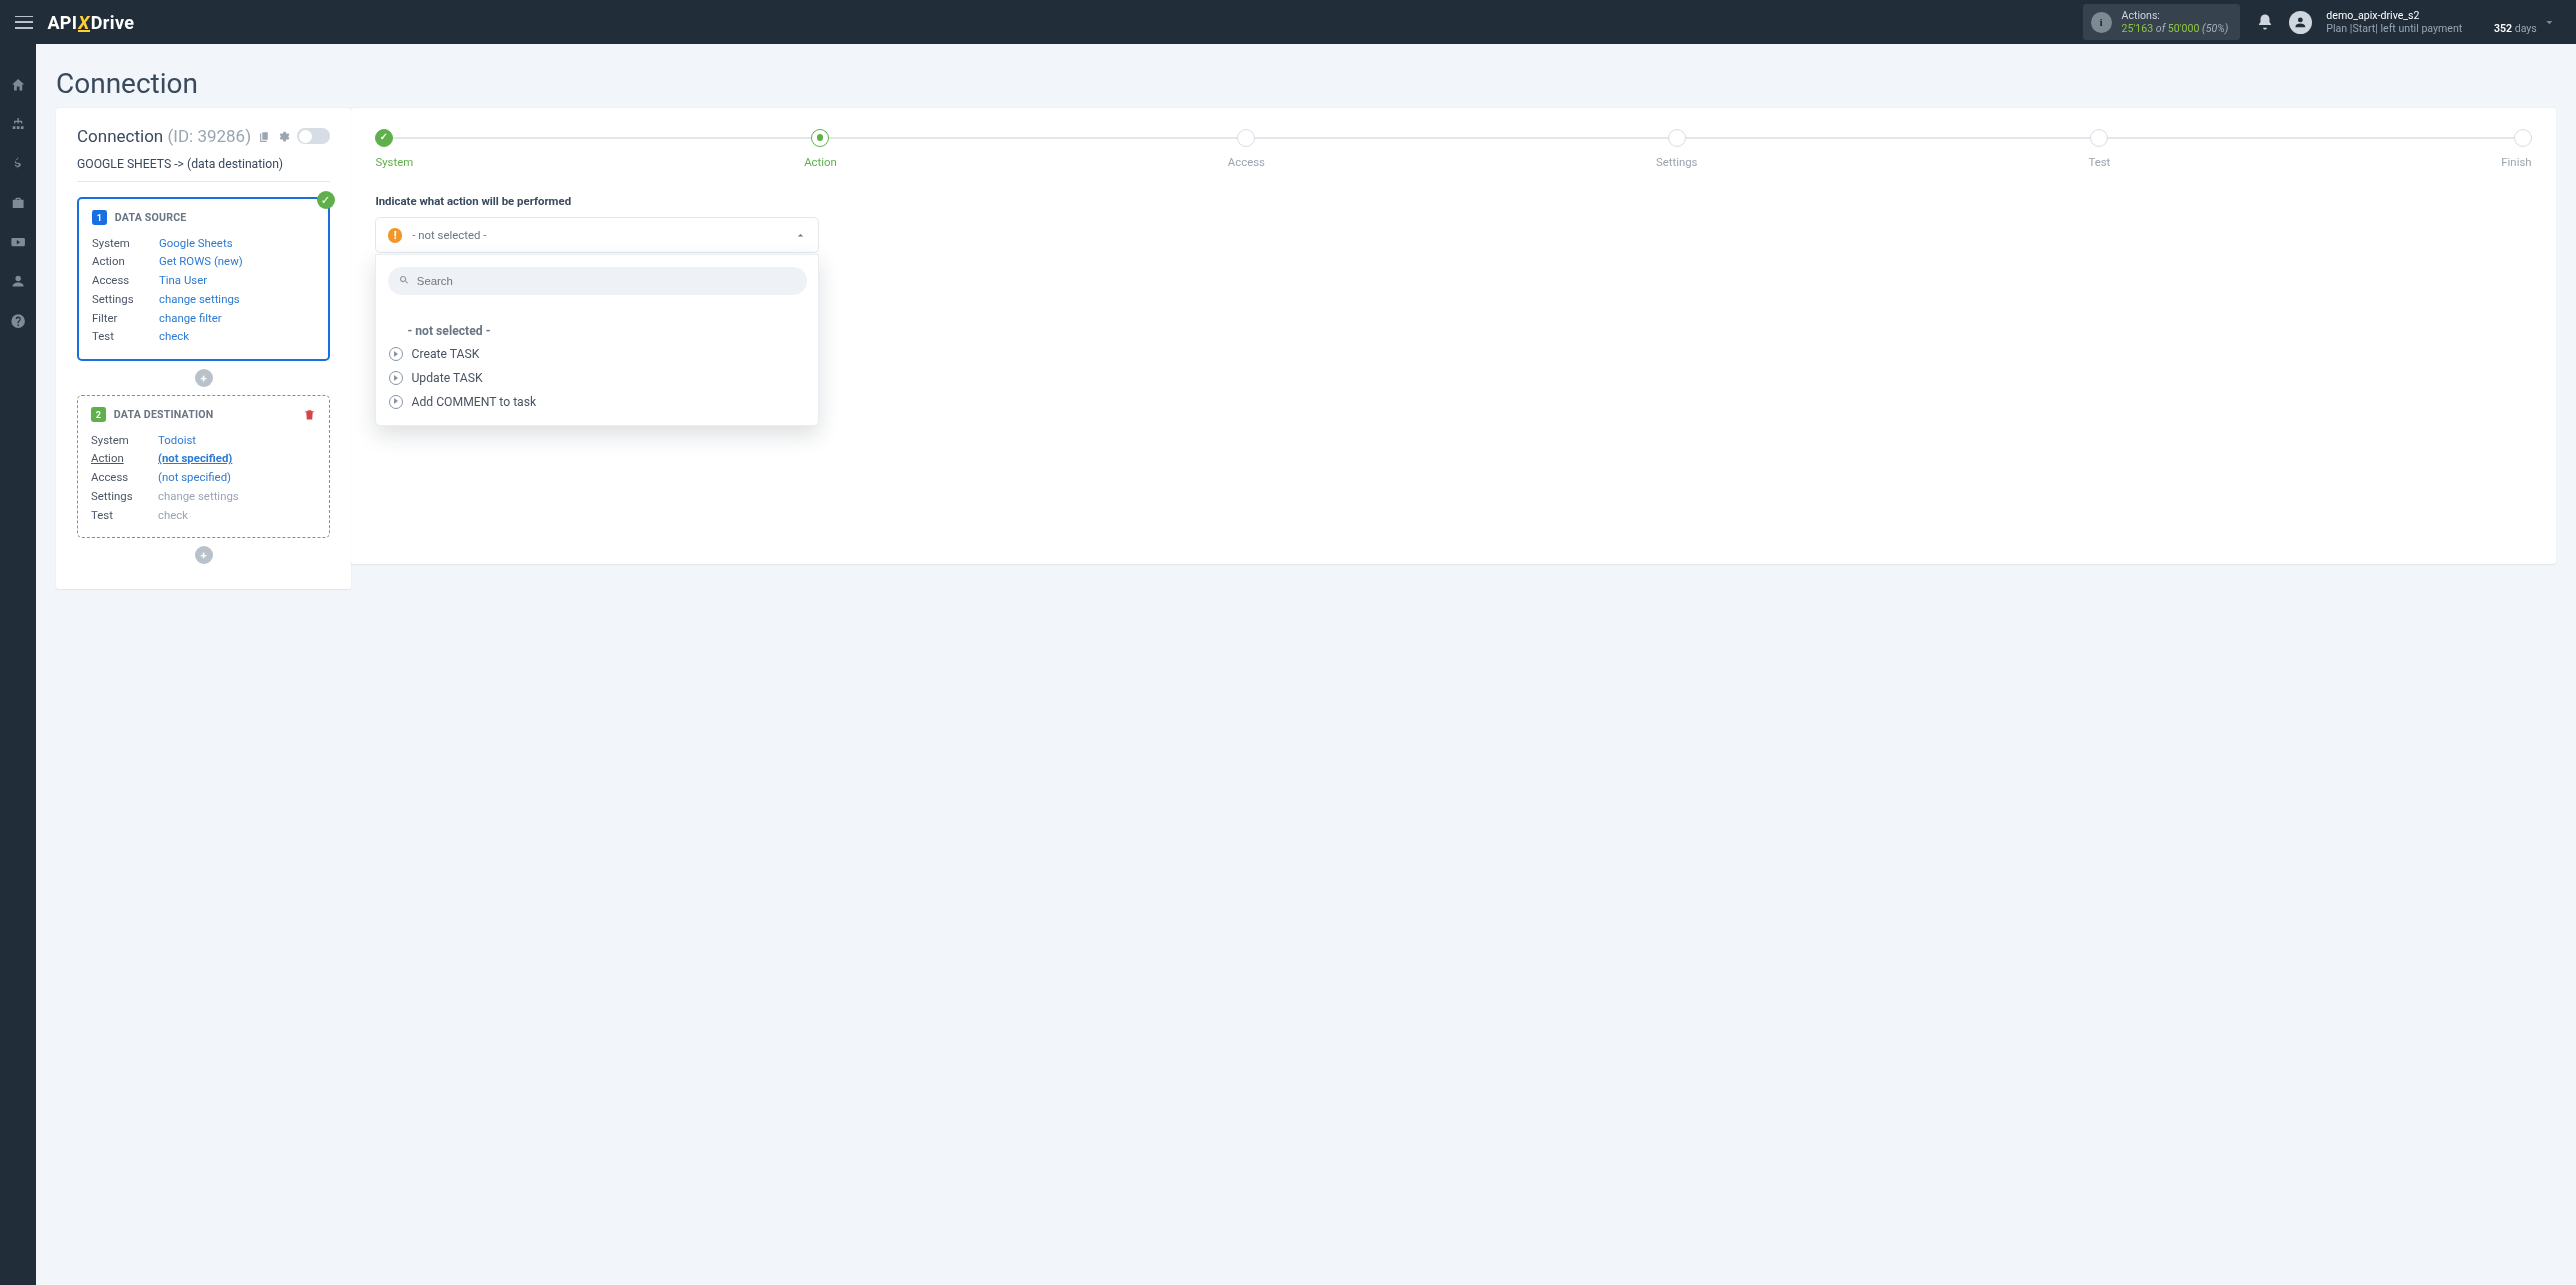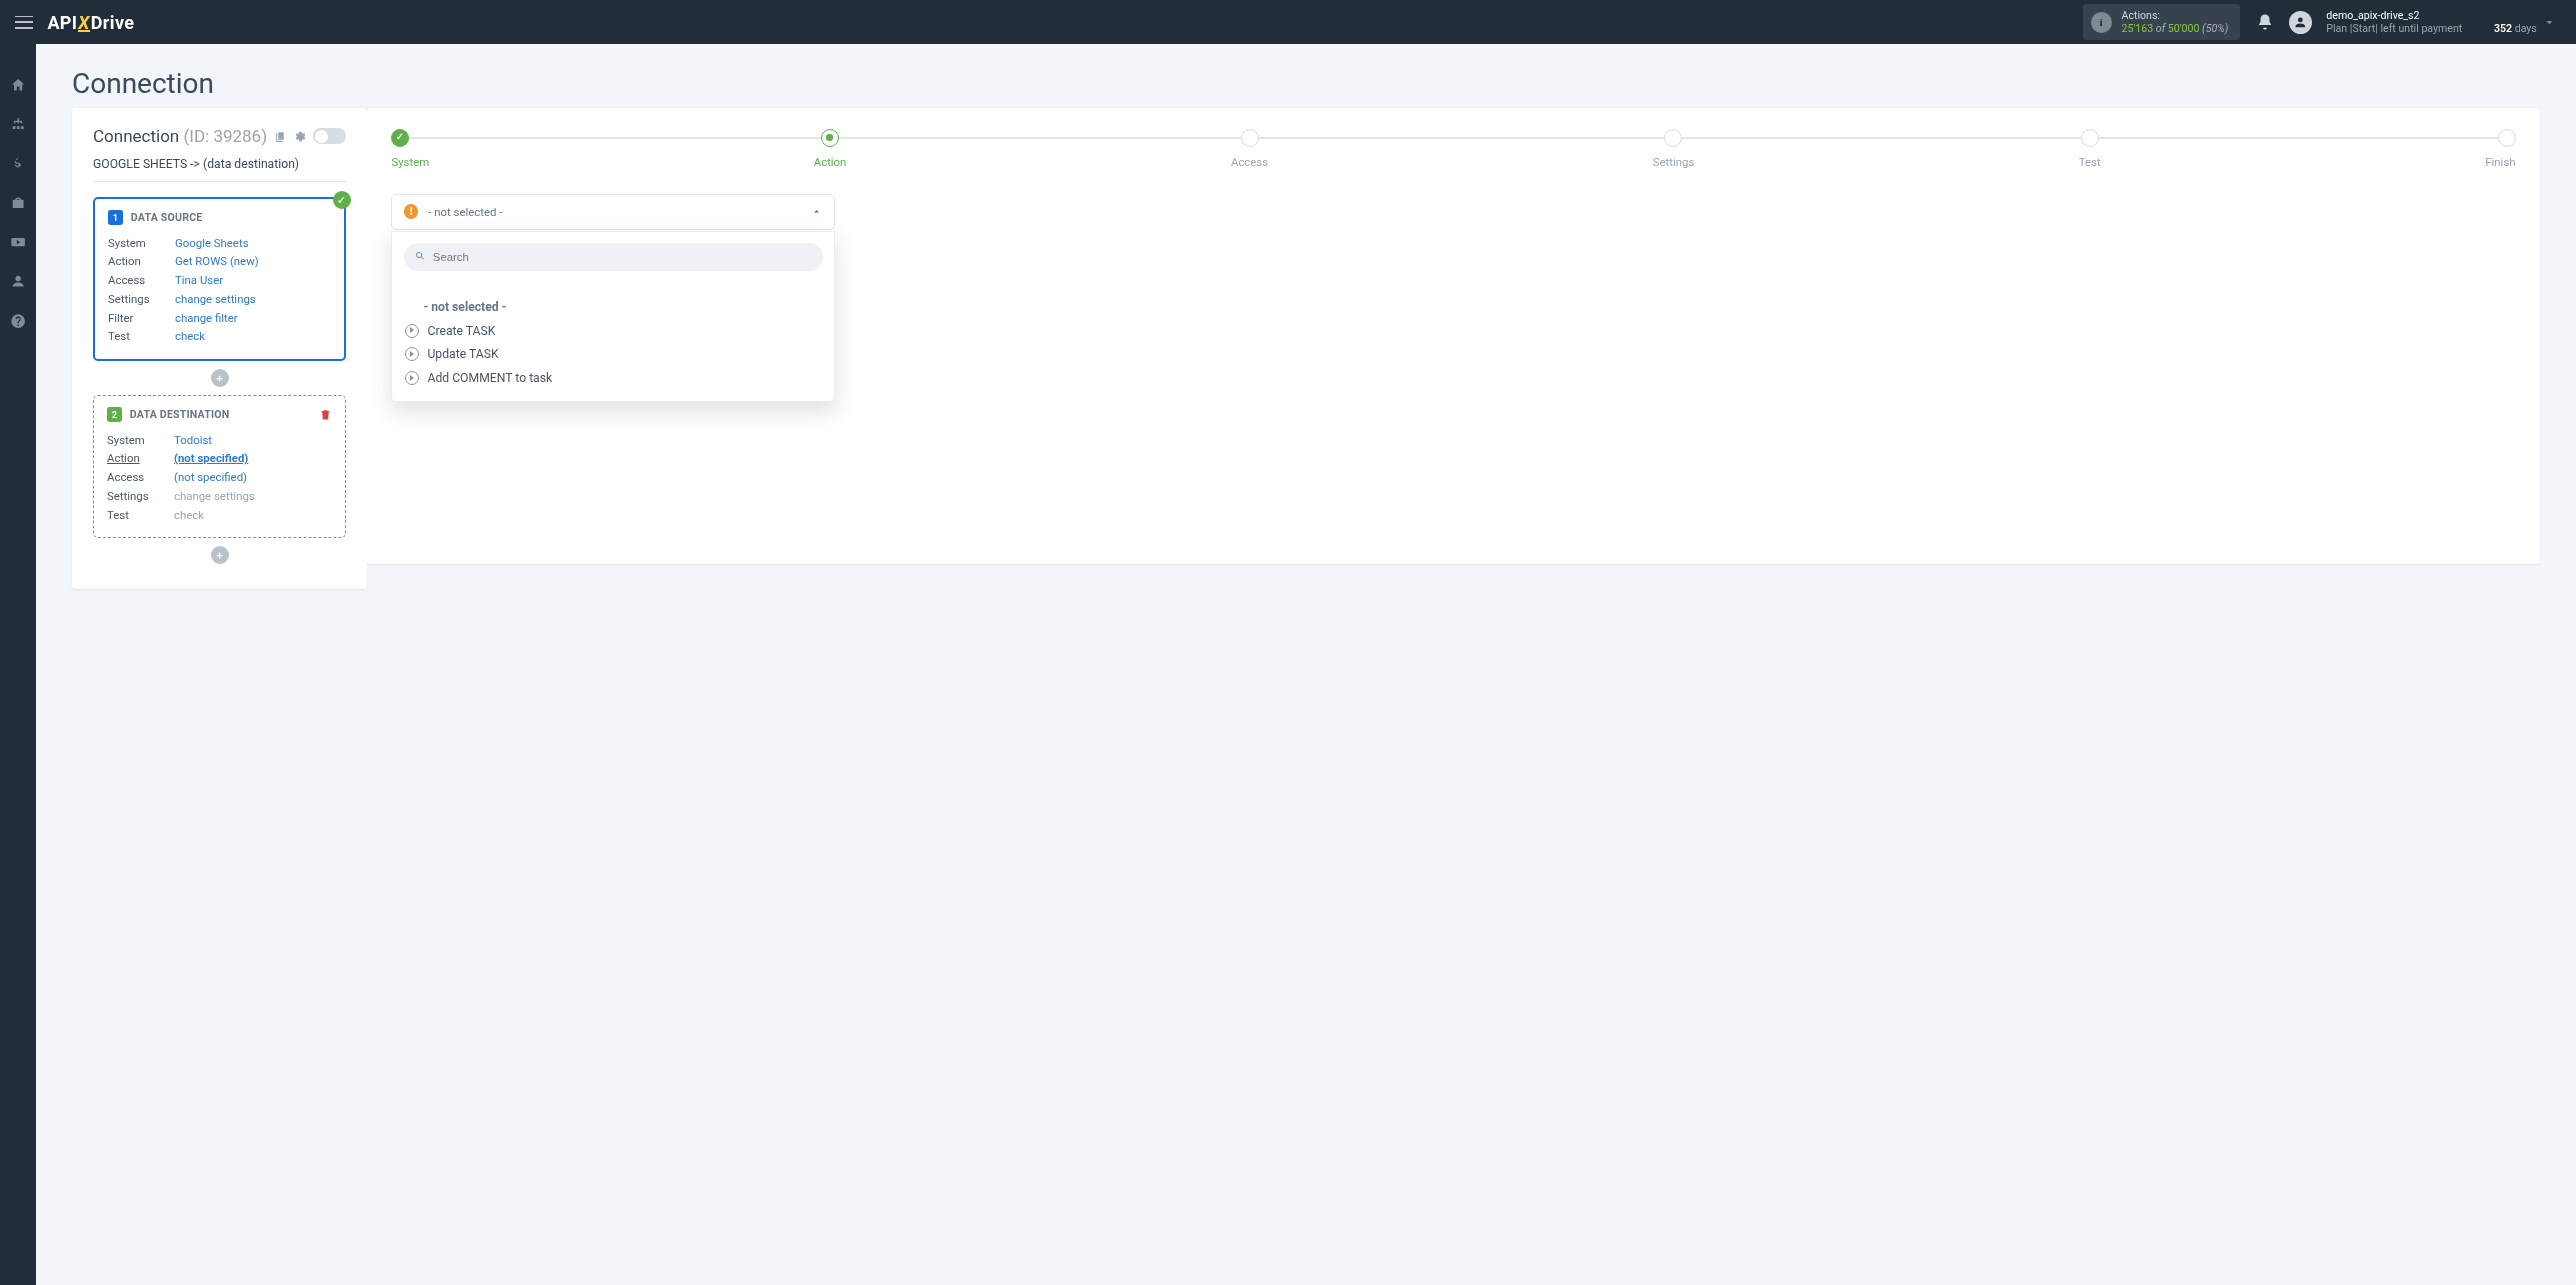--- a/index.html
+++ b/index.html
@@ -22,21 +22,21 @@
 .user-ic{width:23px;height:23px;border-radius:50%;background:#cfd6dd;display:flex;align-items:center;justify-content:center;}
 .user-ic svg{fill:#222d3a;}
 .user-block{line-height:1.25;font-size:10.6px;}
 .user-block .name{color:#fff;}
 .user-block .plan{color:#98a5b2;}
 .user-block .plan b{color:#fff;font-weight:600;margin-left:29px;}
 .caret-down{margin-left:auto;color:#7d8993;padding:0 4.9px;cursor:pointer;}
 .shell{display:flex;min-height:calc(100vh - 44px);}
 .sidebar{width:36px;background:#222d3a;padding-top:33px;display:flex;flex-direction:column;align-items:center;gap:23px;}
 .sidebar .sic{width:16.3px;height:16.3px;color:#7f8b97;cursor:pointer;}
-.main{flex:1;padding:23px 36px;}
+.main{flex:1;padding:23px 20px;}
 .page-title{font-size:28px;font-weight:400;color:#3a4a5e;margin-bottom:8.1px;}
 .breadcrumb{font-size:11.4px;margin-bottom:18px;color:#6b7785;}
 .breadcrumb a{color:#2d7bd1;text-decoration:none;cursor:pointer;}
 .breadcrumb .sep{color:#9aa5b1;margin:0 4.9px;}
 .cols{display:flex;align-items:flex-start;}
 .card{background:#fff;border-radius:3.3px;box-shadow:0 0.8px 1.6px rgba(30,40,55,.08);}
 .left-card{width:295px;padding:18px 21px 24.4px;}
 .conn-hdr{display:flex;align-items:center;gap:6.5px;margin-bottom:11.4px;}
 .conn-hdr h2{font-size:17px;font-weight:400;color:#3a4a5e;}
 .conn-hdr .id{color:#9aa5b1;font-weight:400;}
@@ -289,20 +289,21 @@
             </div>
             <div class="step ">
               <div class="dot"></div>
               <div>Test</div>
             </div>
             <div class="step ">
               <div class="dot"></div>
               <div>Finish</div>
             </div>
           </div>
+        <div class="form-label">Indicate what action will be performed</div>
         <div class="select-wrap">
           <div class="select-head">
             <div class="warn-ic">!</div>
             <div class="sel-text">- not selected -</div>
             <div class="chev">
                 <svg viewBox="0 0 24 24" width="13" height="13" fill="currentColor">
                   <path d="M7 14l5-5 5 5z"></path>
                 </svg>
               </div>
           </div>

